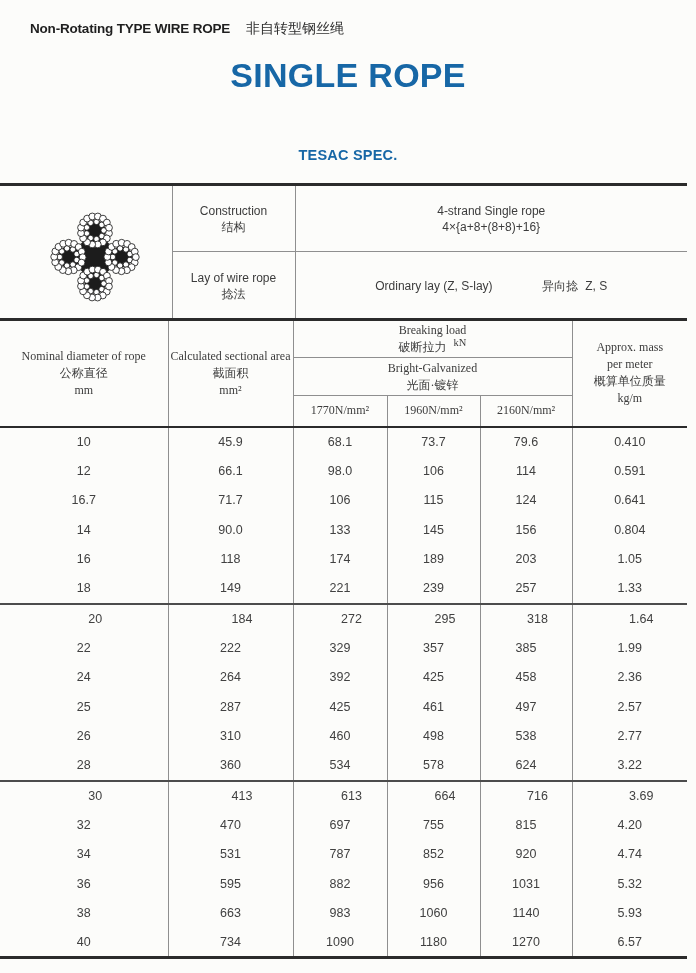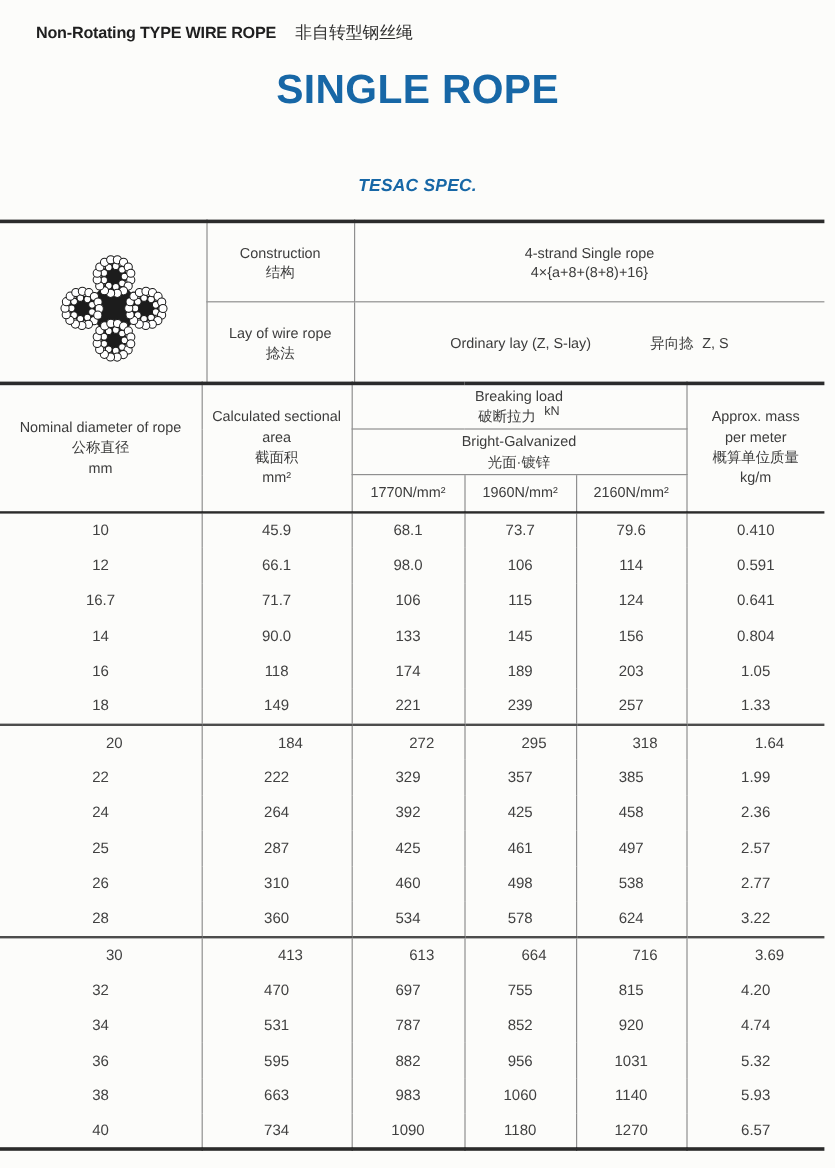--- a/index.html
+++ b/index.html
@@ -26,34 +26,33 @@
   .zh-title{font-size:14px;color:#2e2e2e;margin-left:16px;}
   .product-title{
     position:absolute;top:61px;left:0;width:100%;
     text-align:center;color:var(--blue);font-weight:bold;
     font-size:34px;line-height:28px;letter-spacing:0.3px;
   }
   .spec-label{
     position:absolute;top:147px;left:0;width:100%;
     text-align:center;color:var(--blue);font-weight:bold;font-size:14.5px;
     letter-spacing:0.2px;
-    font-style:italic;
   }
   table{border-collapse:collapse;table-layout:fixed;}
   td,th{padding:0;text-align:center;vertical-align:middle;font-weight:normal;
         font-size:12px;line-height:16px;color:var(--ink);}
   .top-table{position:absolute;top:183px;left:0;width:687px;border-top:3px solid var(--thick);}
   .top-table td{border:none;}
   .top-table .bR{border-right:1px solid var(--thin);}
   .top-table .bB{border-bottom:1px solid var(--thin);}
   .img-cell{vertical-align:middle;}
   .img-cell svg{display:block;margin:9px 0 0 36px;}
   .main-table{position:absolute;top:318px;left:0;width:687px;
     border-top:3px solid var(--thick);border-bottom:3px solid var(--thick);}
-  .main-table thead th{font-size:12px;line-height:17px;}
+  .main-table thead th{font-size:12px;line-height:17px;font-family:Liberation Serif, serif;}
   .main-table thead{border-bottom:2px solid var(--thick);}
   .h-row1{height:38px;}
   .h-row2{height:38px;}
   .h-row3{height:31px;}
   .bR{border-right:1px solid var(--thin);}
   .bBthin{border-bottom:1px solid var(--thin);}
   .main-table tbody td{height:29.5px;font-size:12.5px;color:#414141;}
   .main-table tbody td:not(:last-child){border-right:1px solid var(--thin);}
   .main-table tbody tr.group-start td{border-top:2px solid var(--mid);padding-left:23px;}
   .kn{font-size:10.5px;position:relative;top:-5px;margin-left:7px;}

